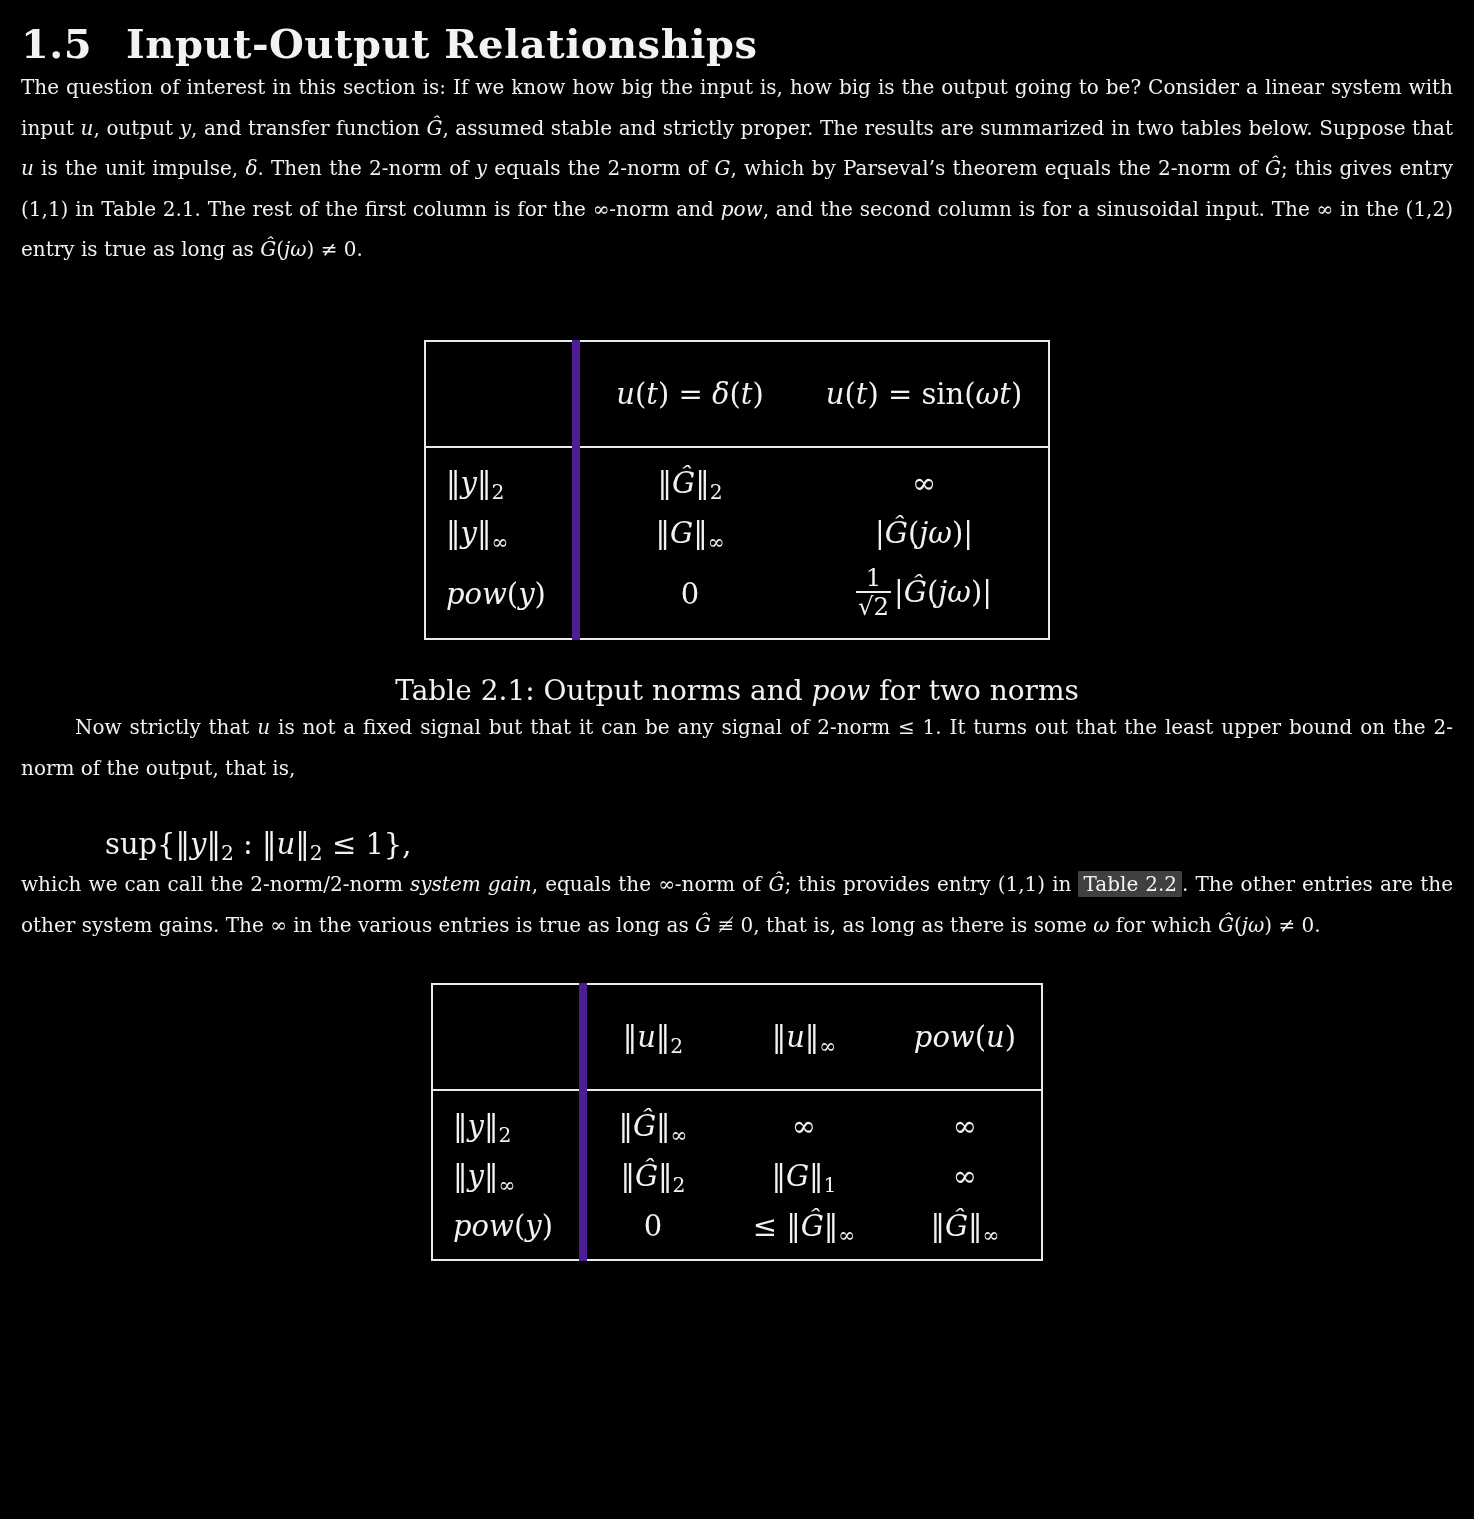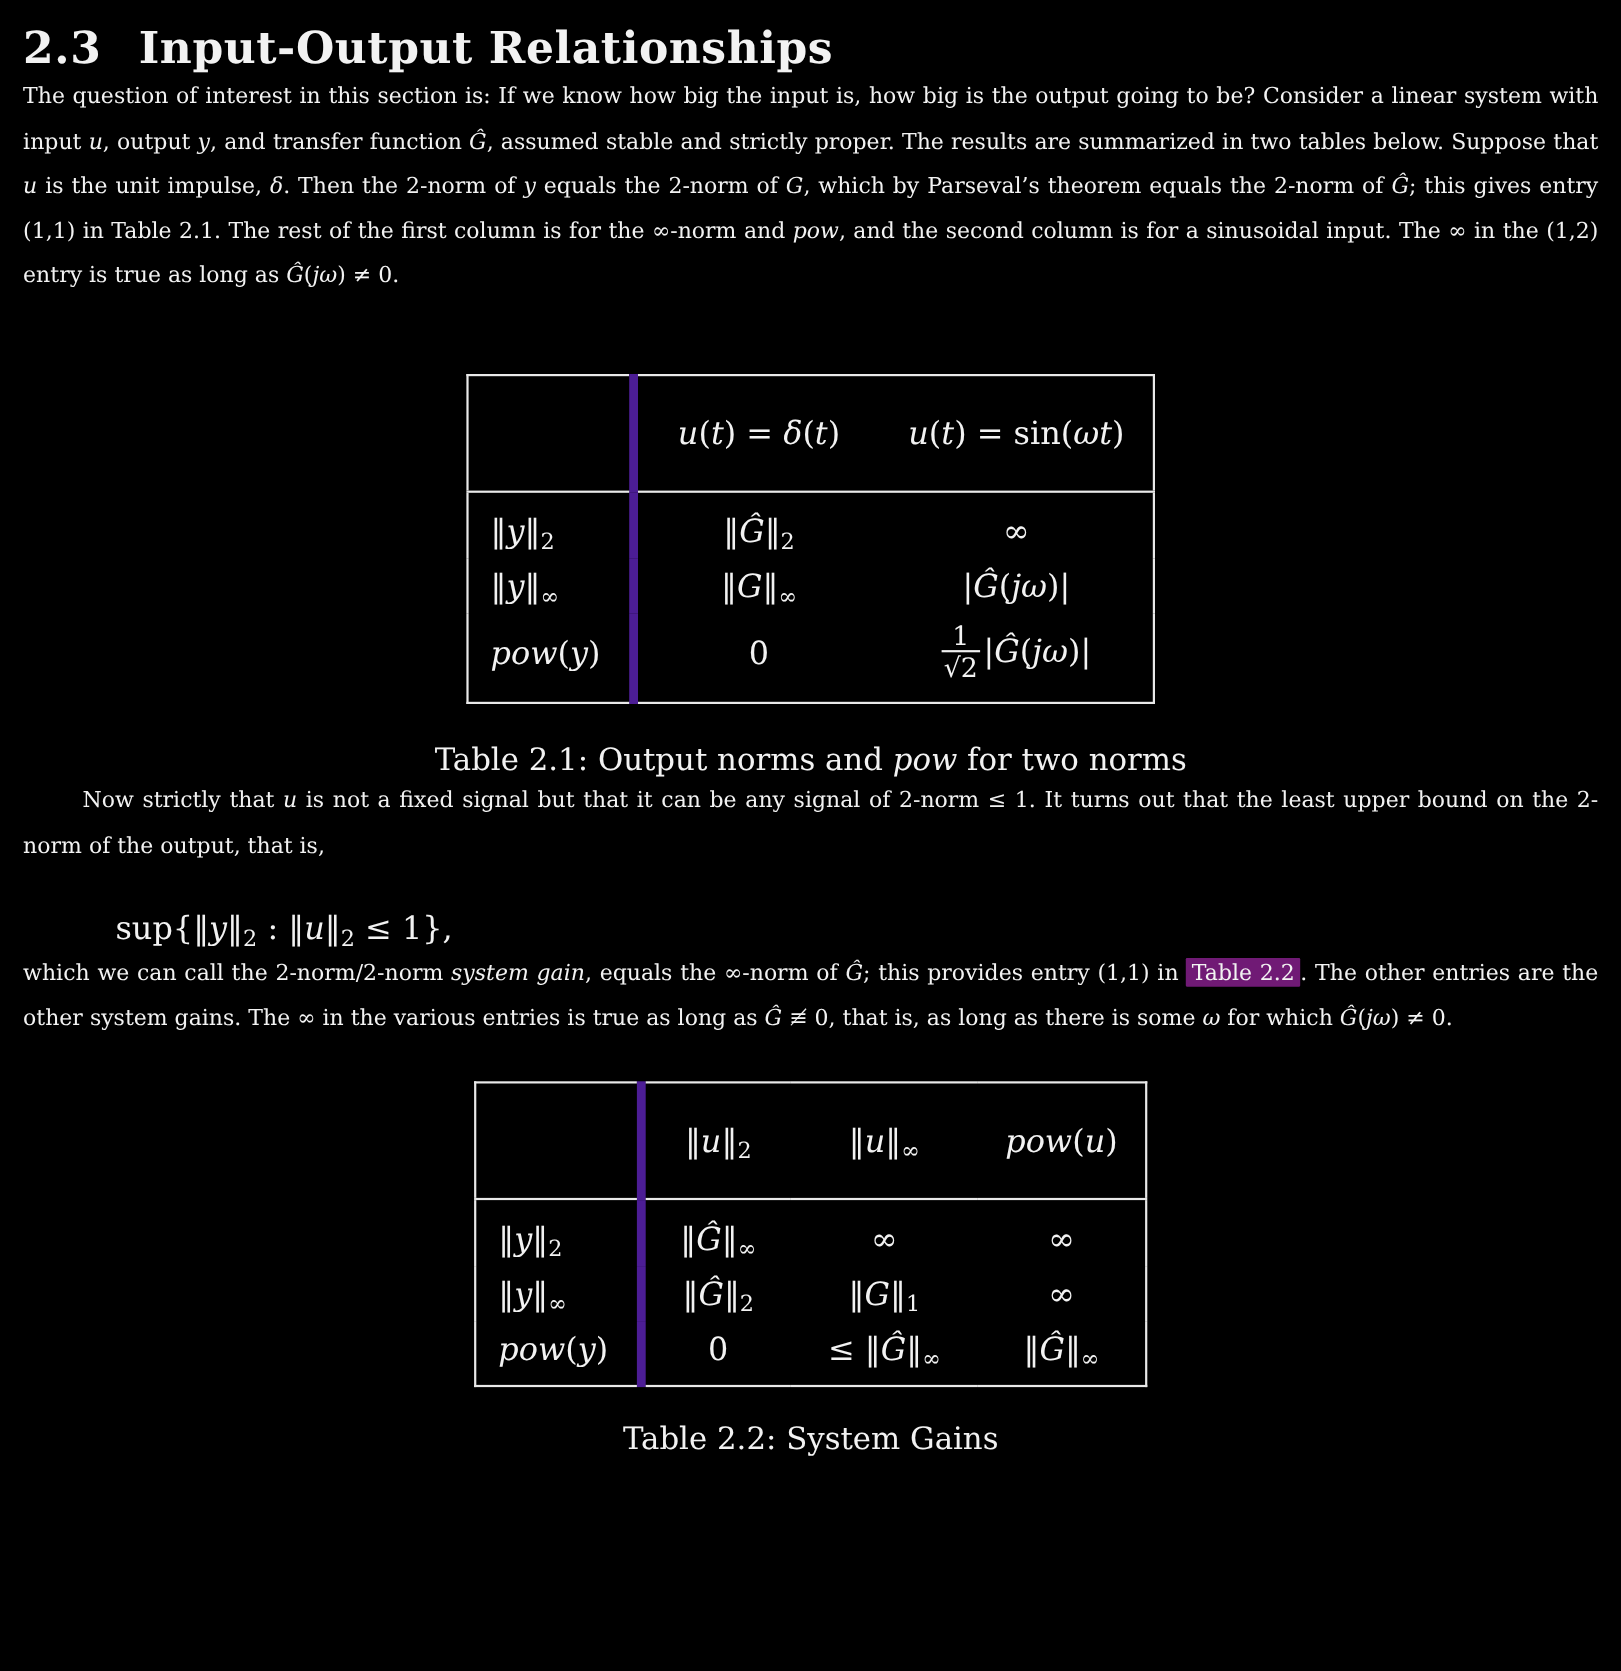--- a/index.html
+++ b/index.html
@@ -21,21 +21,21 @@
   p.body{
     font-size:20px;line-height:40.5px;
     text-align:justify;
     margin:0;
   }
   .p1{margin-top:36px;}
   .p2{margin-top:40px;text-indent:54px;}
   .p3{margin-top:30px;}
   .it{font-style:italic;}
   sub{font-size:0.7em;line-height:0;vertical-align:-0.3em;}
-  .hl{background:#701a75;padding:1px 5px;border-radius:1px;}
+  .hl{background:#404040;padding:1px 5px;border-radius:1px;}
   .formula{
     font-size:29px;margin:36px 0 0 84px;line-height:40px;
   }
   .tablewrap{display:flex;justify-content:center;}
   .tw1{margin-top:70px;}
   .tw2{margin-top:38px;}
   table.norm{
     border-collapse:collapse;
     border:2px solid #e9e9e9;
     font-size:29px;
@@ -66,21 +66,21 @@
     font-size:0.84em;line-height:1.12;
     margin-right:3px;position:relative;top:-2px;
   }
   .fden{border-top:2px solid #efefef;padding:0 2px;}
 </style>
 </head>
 <body>
 
 <div class="page">
 
-  <h1 class="heading"><span class="h-num">2.3</span><span>Input-Output Relationships</span></h1>
+  <h1 class="heading"><span class="h-num">1.5</span><span>Input-Output Relationships</span></h1>
 
   <p class="body p1"><span>The question of interest in this section is: If we know how big the input is, how big is the output going to be? Consider a linear system with input </span><span class="it">u</span><span>, output </span><span class="it">y</span><span>, and transfer function </span><span class="it">Ĝ</span><span>, assumed stable and strictly proper. The results are summarized in two tables below. Suppose that </span><span class="it">u</span><span> is the unit impulse, </span><span class="it">δ</span><span>. Then the 2-norm of </span><span class="it">y</span><span> equals the 2-norm of </span><span class="it">G</span><span>, which by Parseval’s theorem equals the 2-norm of </span><span class="it">Ĝ</span><span>; this gives entry (1,1) in Table 2.1. The rest of the first column is for the ∞-norm and </span><span class="it">pow</span><span>, and the second column is for a sinusoidal input. The ∞ in the (1,2) entry is true as long as </span><span class="it">Ĝ</span><span>(</span><span class="it">jω</span><span>) ≠ 0.</span></p>
 
   <div class="tablewrap tw1">
     <table class="norm t1">
       <tbody>
           <tr class="hdr">
         <th class="lbl"></th>
         <th class="c2"><span class="it">u</span><span>(</span><span class="it">t</span><span>) = </span><span class="it">δ</span><span>(</span><span class="it">t</span><span>)</span></th>
         <th class="c3"><span class="it">u</span><span>(</span><span class="it">t</span><span>) = sin(</span><span class="it">ωt</span><span>)</span></th>
@@ -139,15 +139,14 @@
       <tr class="r3">
         <th class="lbl"><span class="it">pow</span><span>(</span><span class="it">y</span><span>)</span></th>
         <td class="c2"><span>0</span></td>
         <td class="c3"><span>≤ ‖</span><span class="it">Ĝ</span><span>‖</span><sub>∞</sub></td>
         <td class="c4"><span>‖</span><span class="it">Ĝ</span><span>‖</span><sub>∞</sub></td>
       </tr>
     </tbody>
       </table>
   </div>
 
-  <div class="caption cap2"><span>Table 2.2: System Gains</span></div>
 
 </div>
 
 </body></html>

